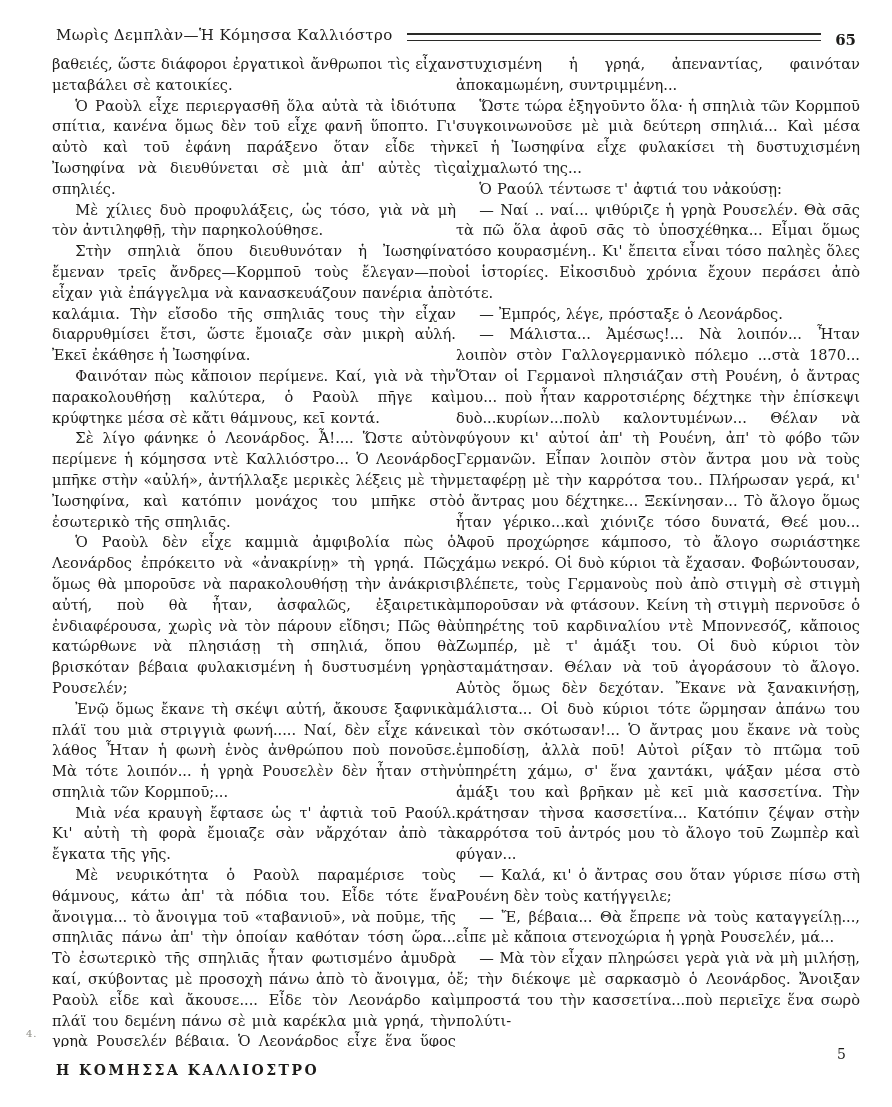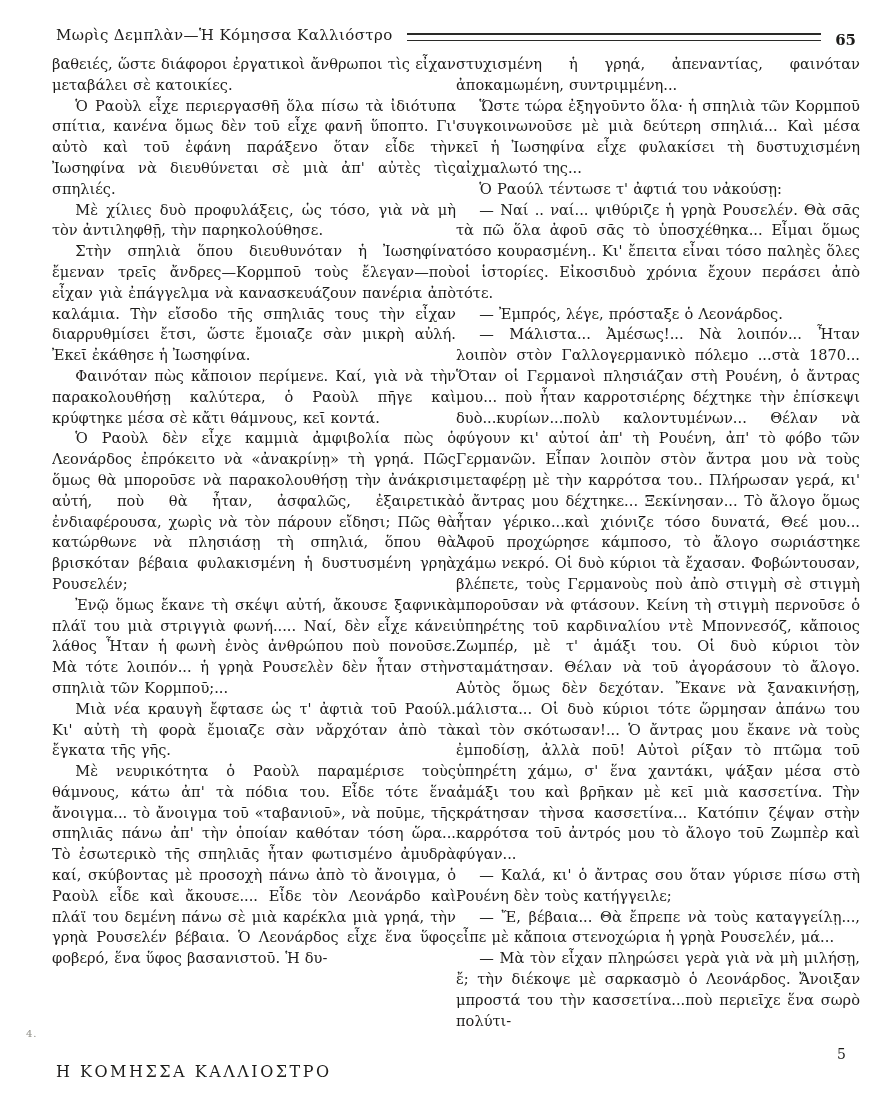--- a/index.html
+++ b/index.html
@@ -38,45 +38,46 @@
   }
   .para.noindent{text-indent:0;}
   
   .margin-mark{
     position:absolute;left:26px;top:1028px;
     font-size:10px;color:#8d8c85;letter-spacing:1px;
   }
   
   .footer-title{
     position:absolute;left:56px;top:1062px;
-    font-size:16px;letter-spacing:2.5px;font-weight:400;
+    font-size:14px;letter-spacing:2.5px;font-weight:700;
   }
   .footer-sig{
     position:absolute;right:46px;top:1046px;
     font-size:14px;
   }
 </style>
 </head>
 <body>
 
 <div class="page">
 
   <div class="header">
     <span class="title">Μωρὶς Δεμπλὰν—Ἡ Κόμησσα Καλλιόστρο</span>
     <span class="rule"></span>
     <span class="pagenum">65</span>
   </div>
 
   <div class="columns">
     <div class="col">
       <p class="para noindent">βαθειές, ὥστε διάφοροι ἐργατικοὶ ἄνθρωποι τὶς εἶχαν μεταβάλει σὲ κατοικίες.</p>
-      <p class="para">Ὁ Ραοὺλ εἶχε περιεργασθῆ ὅλα πίσω τὰ ἰδιότυπα σπίτια, κανένα ὅμως δὲν τοῦ εἶχε φανῆ ὕποπτο. Γι' αὐτὸ καὶ τοῦ ἐφάνη παράξενο ὅταν εἶδε τὴν Ἰωσηφίνα νὰ διευθύνεται σὲ μιὰ ἀπ' αὐτὲς τὶς σπηλιές.</p>
+      <p class="para">Ὁ Ραοὺλ εἶχε περιεργασθῆ ὅλα αὐτὰ τὰ ἰδιότυπα σπίτια, κανένα ὅμως δὲν τοῦ εἶχε φανῆ ὕποπτο. Γι' αὐτὸ καὶ τοῦ ἐφάνη παράξενο ὅταν εἶδε τὴν Ἰωσηφίνα νὰ διευθύνεται σὲ μιὰ ἀπ' αὐτὲς τὶς σπηλιές.</p>
       <p class="para">Μὲ χίλιες δυὸ προφυλάξεις, ὡς τόσο, γιὰ νὰ μὴ τὸν ἀντιληφθῇ, τὴν παρηκολούθησε.</p>
       <p class="para">Στὴν σπηλιὰ ὅπου διευθυνόταν ἡ Ἰωσηφίνα ἔμεναν τρεῖς ἄνδρες—Κορμποῦ τοὺς ἔλεγαν—ποὺ εἶχαν γιὰ ἐπάγγελμα νὰ κανασκευάζουν πανέρια ἀπὸ καλάμια. Τὴν εἴσοδο τῆς σπηλιᾶς τους τὴν εἶχαν διαρρυθμίσει ἔτσι, ὥστε ἔμοιαζε σὰν μικρὴ αὐλή. Ἐκεῖ ἐκάθησε ἡ Ἰωσηφίνα.</p>
       <p class="para">Φαινόταν πὼς κἄποιον περίμενε. Καί, γιὰ νὰ τὴν παρακολουθήσῃ καλύτερα, ὁ Ραοὺλ πῆγε καὶ κρύφτηκε μέσα σὲ κἄτι θάμνους, κεῖ κοντά.</p>
+      <p class="para">Σὲ λίγο φάνηκε ὁ Λεονάρδος. Ἆ!.... Ὥστε αὐτὸν περίμενε ἡ κόμησσα ντὲ Καλλιόστρο... Ὁ Λεονάρδος μπῆκε στὴν «αὐλή», ἀντήλλαξε μερικὲς λέξεις μὲ τὴν Ἰωσηφίνα, καὶ κατόπιν μονάχος του μπῆκε στὸ ἐσωτερικὸ τῆς σπηλιᾶς.</p>
       <p class="para">Ὁ Ραοὺλ δὲν εἶχε καμμιὰ ἀμφιβολία πὼς ὁ Λεονάρδος ἐπρόκειτο νὰ «ἀνακρίνῃ» τὴ γρηά. Πῶς ὅμως θὰ μποροῦσε νὰ παρακολουθήσῃ τὴν ἀνάκρισι αὐτή, ποὺ θὰ ἦταν, ἀσφαλῶς, ἐξαιρετικὰ ἐνδιαφέρουσα, χωρὶς νὰ τὸν πάρουν εἴδησι; Πῶς θὰ κατώρθωνε νὰ πλησιάσῃ τὴ σπηλιά, ὅπου θὰ βρισκόταν βέβαια φυλακισμένη ἡ δυστυσμένη γρηὰ Ρουσελέν;</p>
       <p class="para">Ἐνῷ ὅμως ἔκανε τὴ σκέψι αὐτή, ἄκουσε ξαφνικὰ πλάϊ του μιὰ στριγγιὰ φωνή..... Ναί, δὲν εἶχε κάνει λάθος Ἦταν ἡ φωνὴ ἑνὸς ἀνθρώπου ποὺ πονοῦσε. Μὰ τότε λοιπόν... ἡ γρηὰ Ρουσελὲν δὲν ἦταν στὴν σπηλιὰ τῶν Κορμποῦ;...</p>
       <p class="para">Μιὰ νέα κραυγὴ ἔφτασε ὡς τ' ἀφτιὰ τοῦ Ραούλ. Κι' αὐτὴ τὴ φορὰ ἔμοιαζε σὰν νἄρχόταν ἀπὸ τὰ ἔγκατα τῆς γῆς.</p>
       <p class="para">Μὲ νευρικότητα ὁ Ραοὺλ παραμέρισε τοὺς θάμνους, κάτω ἀπ' τὰ πόδια του. Εἶδε τότε ἕνα ἄνοιγμα... τὸ ἄνοιγμα τοῦ «ταβανιοῦ», νὰ ποῦμε, τῆς σπηλιᾶς πάνω ἀπ' τὴν ὁποίαν καθόταν τόση ὥρα... Τὸ ἐσωτερικὸ τῆς σπηλιᾶς ἦταν φωτισμένο ἀμυδρὰ καί, σκύβοντας μὲ προσοχὴ πάνω ἀπὸ τὸ ἄνοιγμα, ὁ Ραοὺλ εἶδε καὶ ἄκουσε.... Εἶδε τὸν Λεονάρδο καὶ πλάϊ του δεμένη πάνω σὲ μιὰ καρέκλα μιὰ γρηά, τὴν γρηὰ Ρουσελέν βέβαια. Ὁ Λεονάρδος εἶχε ἕνα ὕφος φοβερό, ἕνα ὕφος βασανιστοῦ. Ἡ δυ-</p>
     </div>
     <div class="col">
       <p class="para noindent">στυχισμένη ἡ γρηά, ἀπεναντίας, φαινόταν ἀποκαμωμένη, συντριμμένη...</p>
       <p class="para">Ὥστε τώρα ἐξηγοῦντο ὅλα· ἡ σπηλιὰ τῶν Κορμποῦ συγκοινωνοῦσε μὲ μιὰ δεύτερη σπηλιά... Καὶ μέσα κεῖ ἡ Ἰωσηφίνα εἶχε φυλακίσει τὴ δυστυχισμένη αἰχμαλωτό της...</p>
       <p class="para">Ὁ Ραούλ τέντωσε τ' ἀφτιά του νἀκούσῃ:</p>
       <p class="para">— Ναί .. ναί... ψιθύριζε ἡ γρηὰ Ρουσελέν. Θὰ σᾶς τὰ πῶ ὅλα ἀφοῦ σᾶς τὸ ὑποσχέθηκα... Εἶμαι ὅμως τόσο κουρασμένη.. Κι' ἔπειτα εἶναι τόσο παληὲς ὅλες οἱ ἱστορίες. Εἰκοσιδυὸ χρόνια ἔχουν περάσει ἀπὸ τότε.</p>

